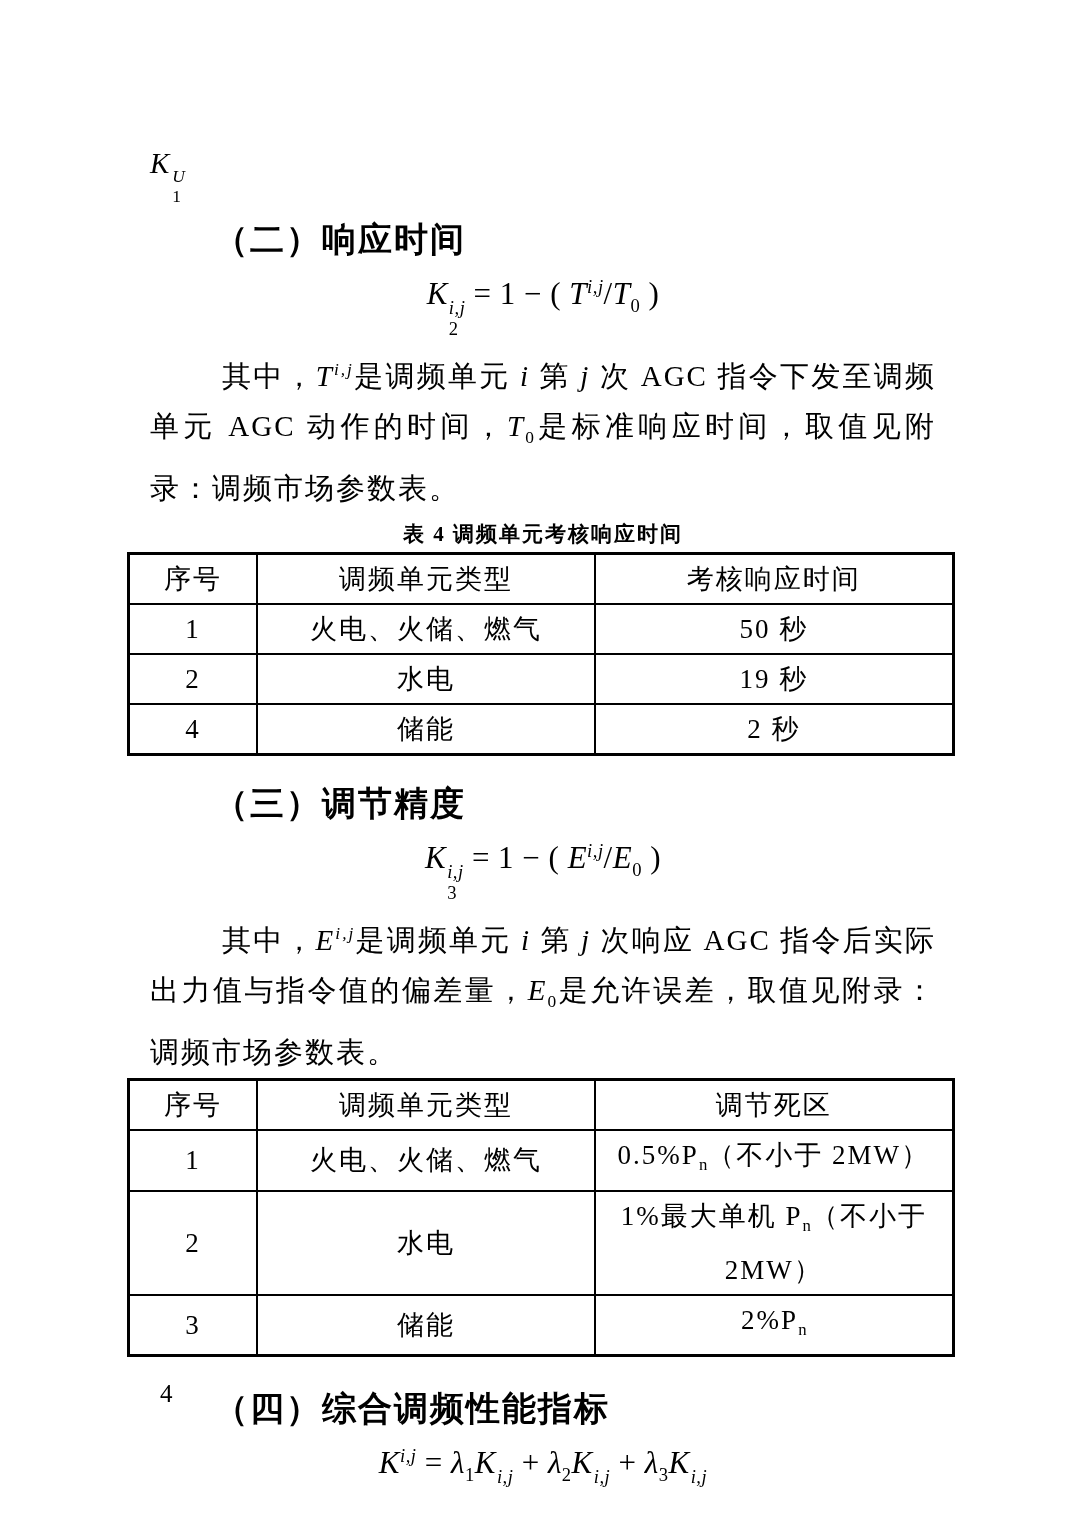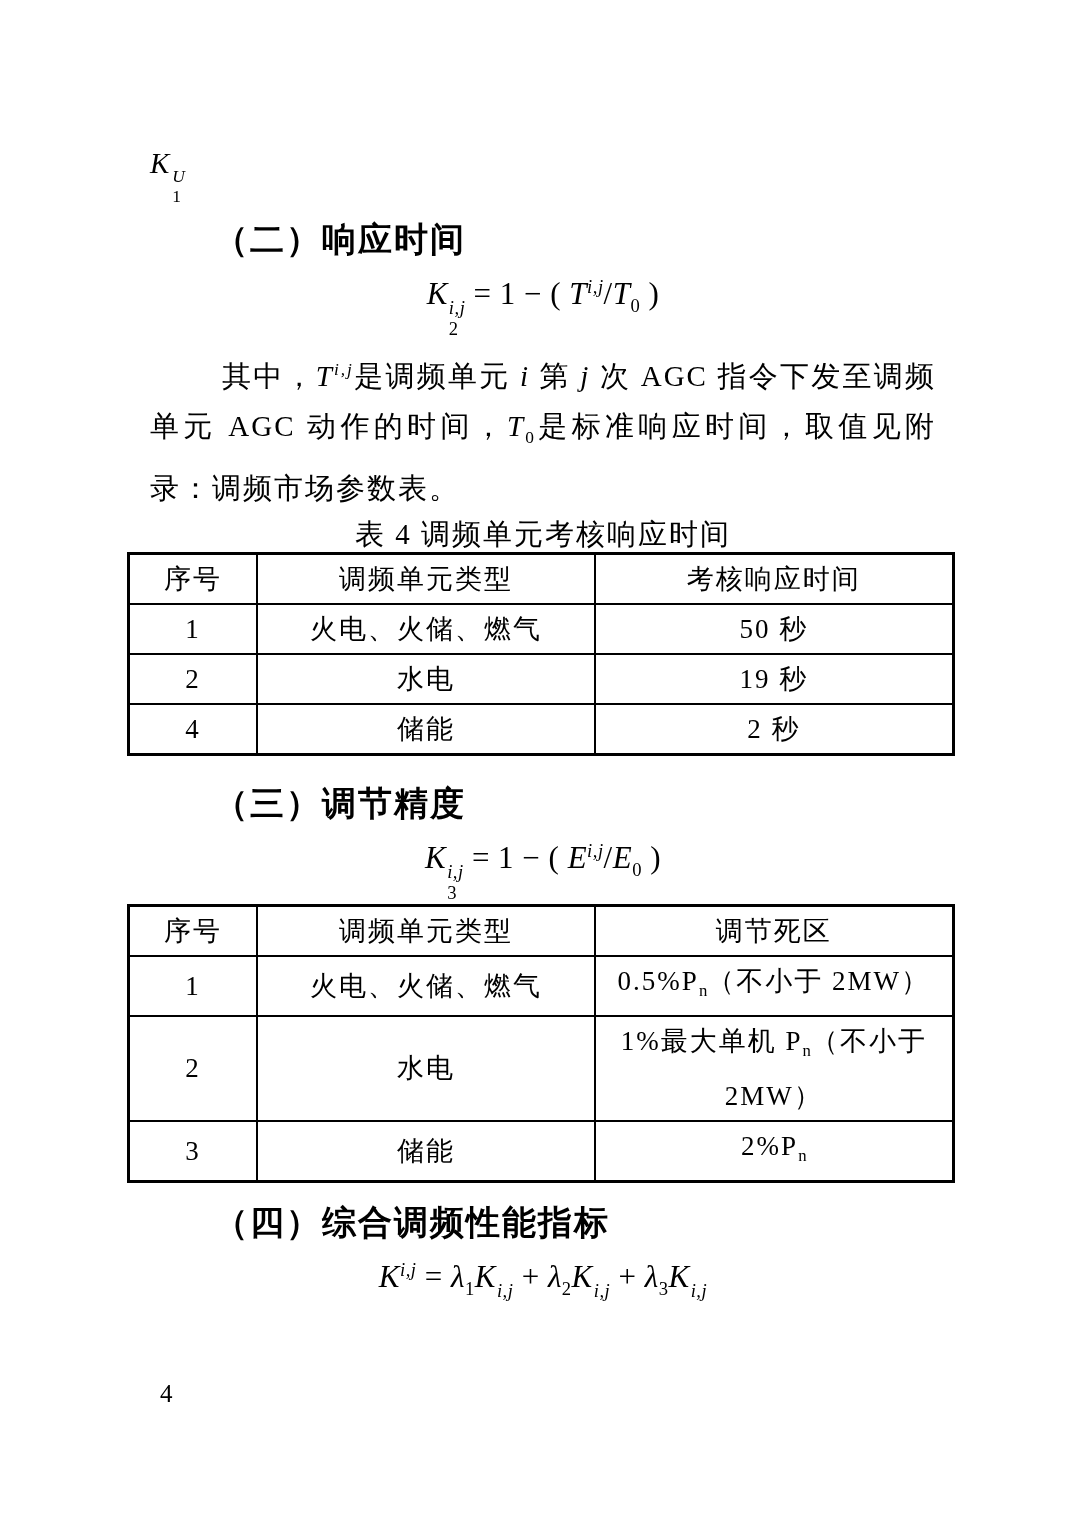--- a/index.html
+++ b/index.html
@@ -23,36 +23,36 @@
   }
 
   .formula { font-size:31px; line-height:50px; text-align:center; margin:0; letter-spacing:0.5px; }
 
   
   .ss { display:inline-flex; flex-direction:column; align-items:flex-start;
         font-size:0.60em; line-height:1.12; vertical-align:-0.52em; margin-left:1px; }
   .ss .t { font-style:italic; }
   .ss .b { font-style:normal; }
 
-  .tbl-title { font-weight:normal; font-size:29px; line-height:36px; text-align:center;
+  .tbl-title { font-weight:bold; font-size:21px; line-height:36px; text-align:center;
                letter-spacing:2px; margin:0; }
 
   table.doc { border-collapse:collapse; table-layout:fixed; width:828px; margin-left:-23px;
               border:3px solid #000;padding-left:16px; }
   table.doc td { border:2px solid #000; text-align:center; vertical-align:middle;
                  font-size:27px; letter-spacing:2px; padding:2px 6px; line-height:44px; }
   table.doc sub { font-size:0.62em; letter-spacing:0; }
   .h48 { height:48px; } .h46 { height:46px; } .h50 { height:50px; }
   .h44 { height:44px; } .h92 { height:92px; }
 
   .mt-t4   { margin-top:2px; }
   .mt-sec3 { margin-top:24px; }
   .mt-p    { margin-top:4px; }
   .mt-t5   { margin-top:12px; }
-  .mt-sec4 { margin-top:16px; }
+  .mt-sec4 { margin-top:28px; }
 
   .page-number { position:absolute; left:160px; top:1380px; font-size:25px;
                  font-family:"Liberation Serif","DejaVu Serif",serif; }
 </style>
 </head>
 <body>
 
 <div class="page">
   <div class="content">
 
@@ -101,20 +101,21 @@
       </tbody>
     </table>
 
     <h3 class="sec-heading mt-sec3">（三）调节精度</h3>
 
     <p class="formula"><i>K</i><span class="ss">
           <span class="t">i,j</span>
           <span class="b">3</span>
         </span><span> = 1 − ( </span><i>E</i><sup>i,j</sup><span>/</span><i>E</i><sub>0</sub><span> )</span></p>
 
+    <p class="body-p indent mt-p"><span>其中，</span><i>E</i><sup>i,j</sup><span>是调频单元 </span><i>i</i><span> 第 </span><i>j</i><span> 次响应 AGC 指令后实际出力值与指令值的偏差量，</span><i>E</i><sub>0</sub><span>是允许误差，取值见附录：调频市场参数表。</span></p>
 
     <table class="doc">
       <colgroup>
           <col style="width:15.6%">
           <col style="width:40.9%">
           <col style="width:43.5%">
         </colgroup>
       <tbody>
         <tr class="h50">
           <td>序号</td>

